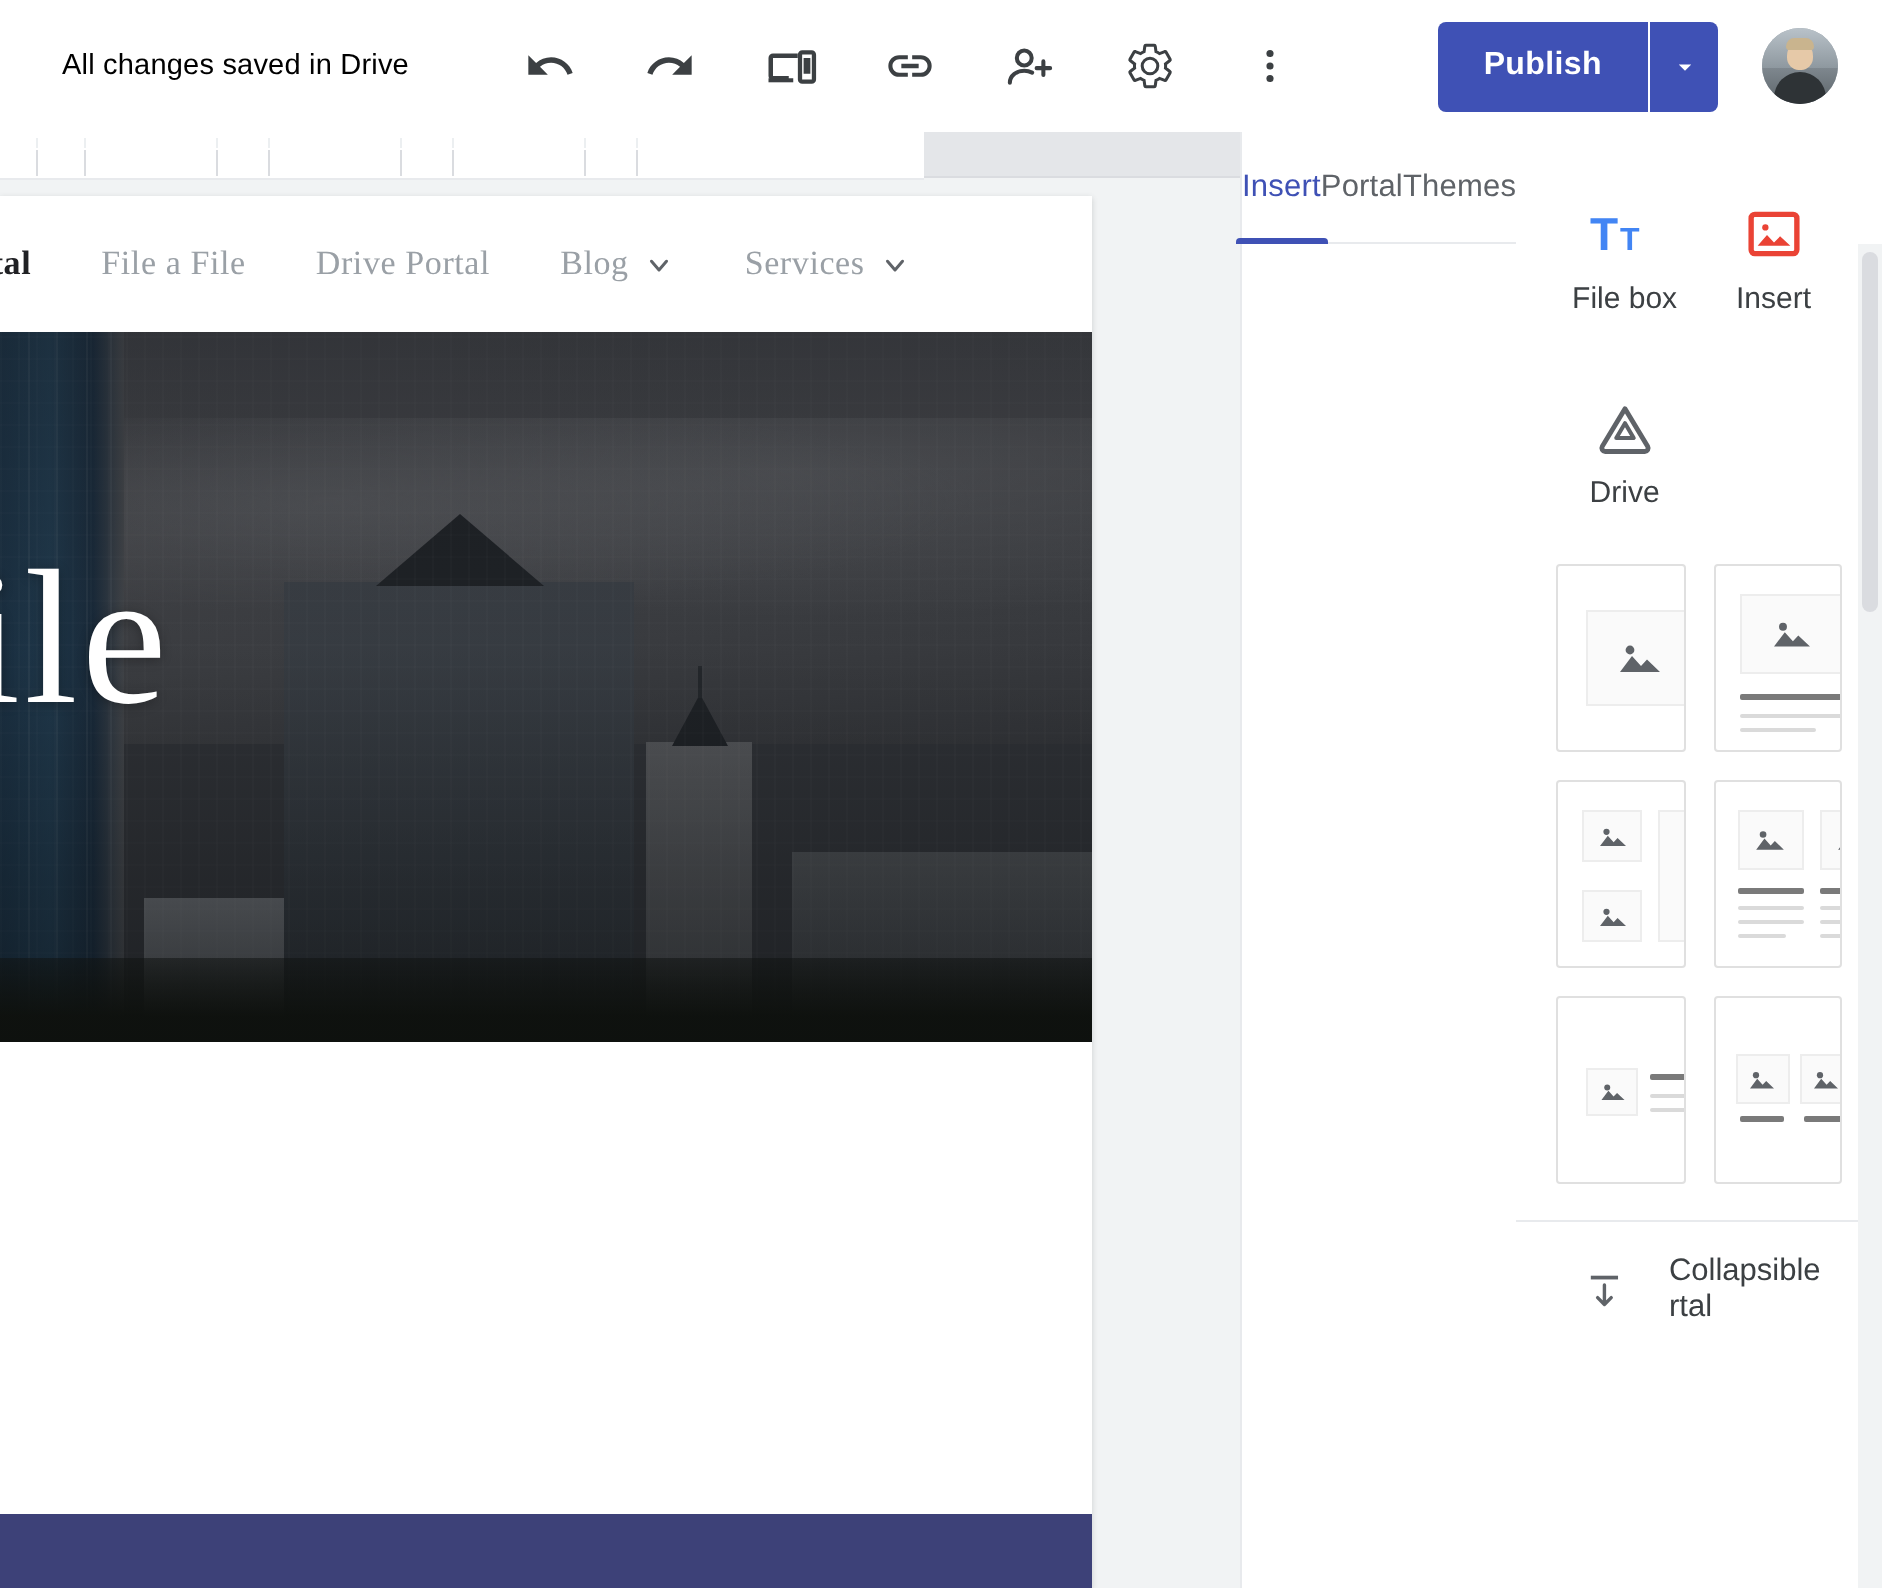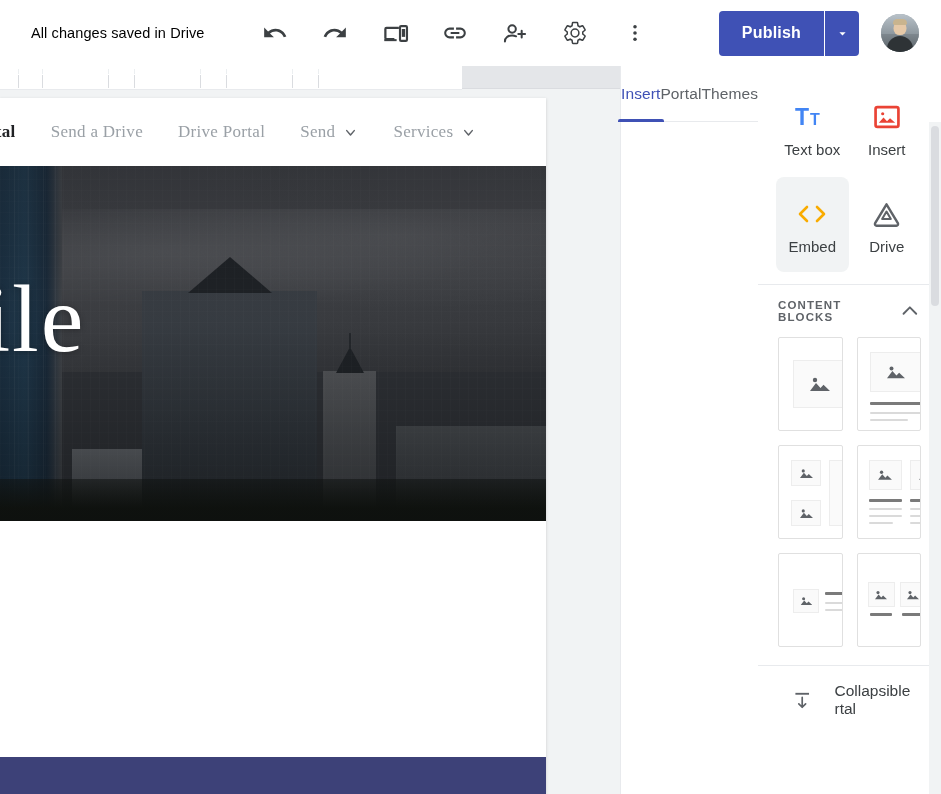--- a/index.html
+++ b/index.html
@@ -372,27 +372,27 @@
     </div>
     <div class="ruler-gray"></div>
 
     <div class="page">
 
       <div class="site-nav">
         <div class="nav-item brand">
           <span>rtal</span>
         </div>
         <div class="nav-item">
-          <span>Send a Drive</span>
+          <span>File a File</span>
         </div>
         <div class="nav-item">
           <span>Drive Portal</span>
         </div>
         <div class="nav-item">
-          <span>Send</span>
+          <span>Blog</span>
           <svg class="caret" width="15" height="15" viewBox="0 0 24 24">
             <path d="M6 9l6 7 6-7" fill="none" stroke="#5f6368" stroke-width="2.4" stroke-linecap="round" stroke-linejoin="round"></path>
           </svg>
         </div>
         <div class="nav-item">
           <span>Services</span>
           <svg class="caret" width="15" height="15" viewBox="0 0 24 24">
             <path d="M6 9l6 7 6-7" fill="none" stroke="#5f6368" stroke-width="2.4" stroke-linecap="round" stroke-linejoin="round"></path>
           </svg>
         </div>
@@ -444,61 +444,46 @@
 
       <div class="insert-grid">
 
         <div class="insert-cell">
           <div class="ic">
             <svg width="34" height="28" viewBox="0 0 34 28">
               <text x="0" y="22" font-family="Liberation Sans, sans-serif" font-size="23" font-weight="bold" fill="#4285f4">T</text>
               <text x="15" y="22" font-family="Liberation Sans, sans-serif" font-size="16" font-weight="bold" fill="#4285f4">T</text>
             </svg>
           </div>
-          <div class="lbl">Text box</div>
+          <div class="lbl">File box</div>
         </div>
 
         <div class="insert-cell">
           <div class="ic">
             <svg width="28" height="28" viewBox="0 0 24 24">
               <rect x="2.2" y="3.6" width="19.6" height="16.8" rx="1.6" fill="none" stroke="#ea4335" stroke-width="2.3"></rect>
               <circle cx="8.3" cy="9.2" r="1.35" fill="#ea4335"></circle>
               <path d="M5 17l4-4.6 3 3.2 2.6-2.6L19 17z" fill="#ea4335"></path>
             </svg>
           </div>
           <div class="lbl">Insert</div>
         </div>
 
-        <div class="insert-cell selected">
-          <div class="ic">
-            <svg width="32" height="24" viewBox="0 0 32 24">
-              <path d="M11 5L4 12l7 7" fill="none" stroke="#f9ab00" stroke-width="2.6" stroke-linecap="round" stroke-linejoin="round"></path>
-              <path d="M21 5l7 7-7 7" fill="none" stroke="#f9ab00" stroke-width="2.6" stroke-linecap="round" stroke-linejoin="round"></path>
-            </svg>
-          </div>
-          <div class="lbl">Embed</div>
-        </div>
 
         <div class="insert-cell">
           <div class="ic">
             <svg width="29" height="29" viewBox="0 0 24 24">
               <path d="M12 3.6L21.4 19.2a1.4 1.4 0 0 1-1.2 2.1H3.8a1.4 1.4 0 0 1-1.2-2.1L12 3.6z" fill="none" stroke="#5f6368" stroke-width="2" stroke-linejoin="round"></path>
               <path d="M12 9.6l3.6 6.1H8.4L12 9.6z" fill="none" stroke="#5f6368" stroke-width="1.7" stroke-linejoin="round"></path>
             </svg>
           </div>
           <div class="lbl">Drive</div>
         </div>
       </div>
 
-      <div class="section-head">
-        <div class="section-title">CONTENT BLOCKS</div>
-        <svg width="22" height="22" viewBox="0 0 24 24">
-          <path d="M5 15l7-7 7 7" fill="none" stroke="#5f6368" stroke-width="2.1" stroke-linecap="round" stroke-linejoin="round"></path>
-        </svg>
-      </div>
 
       <div class="blocks-grid">
 
         <div class="block-card">
           <div class="ph" style="position:absolute;left:14px;top:22px;width:54px;height:48px">
             <svg width="26" height="20" viewBox="0 0 26 20">
                 <circle cx="8" cy="6" r="2.2" fill="#5f6368"></circle>
                 <path d="M3 17l6-8 4.5 5 3-3.2L23 17z" fill="#5f6368"></path>
               </svg>
           </div>

